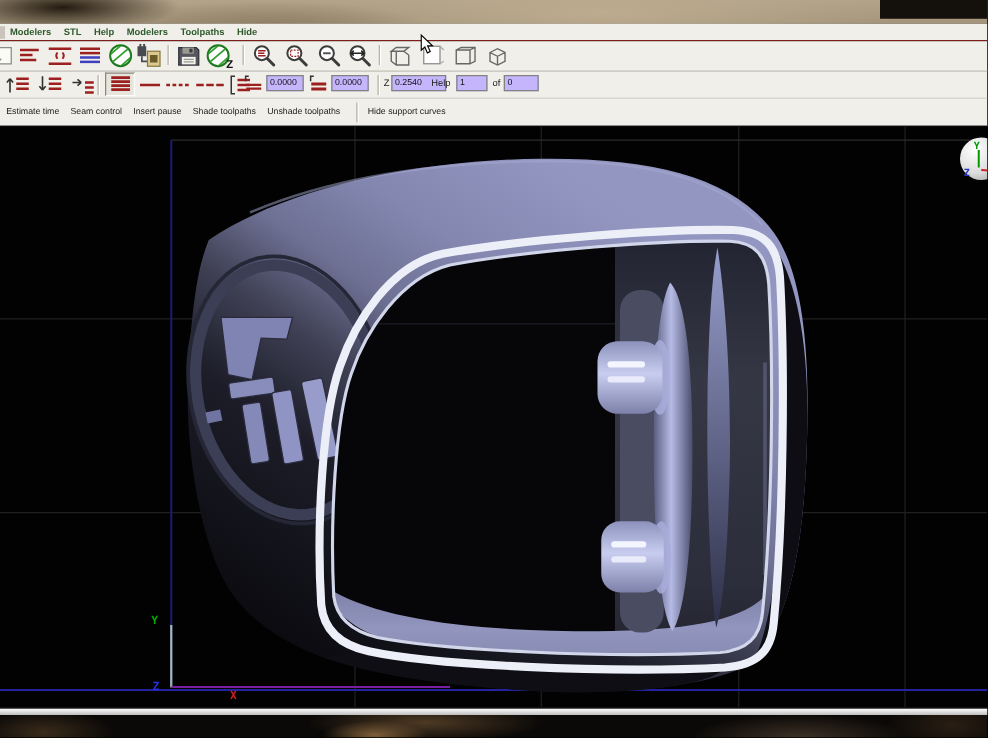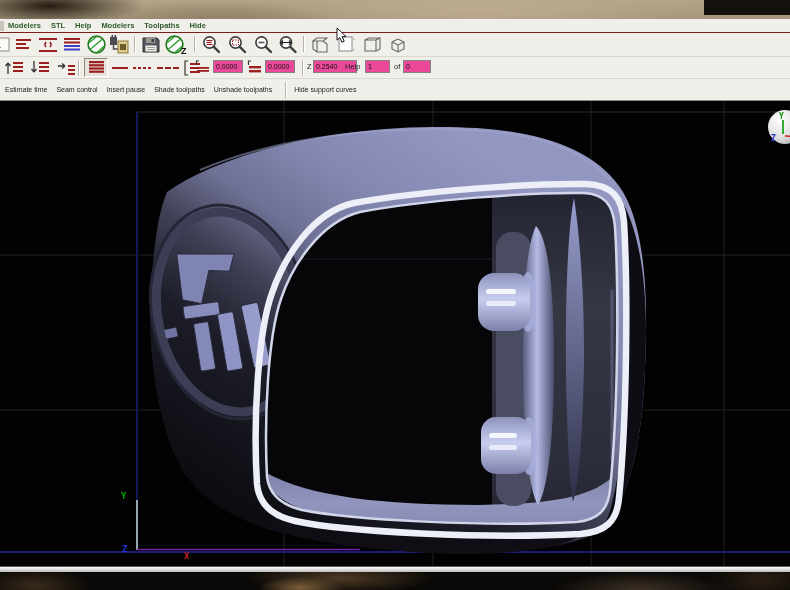--- a/index.html
+++ b/index.html
@@ -51,21 +51,21 @@
 
   .tbtn { position:absolute; top:1px; width:24px; height:21px; display:flex;
     align-items:center; justify-content:center; }
   .toolbar2 .tbtn { height:19px; }
   .tbtn.pressed { border:1px solid; border-color:#8a877f #ffffff #ffffff #8a877f; background:#e7e4dc; }
   .tsep { position:absolute; top:3px; width:1px; height:16px; background:#b6b2a9;
     box-shadow:1px 0 0 #ffffff; }
 
   .field-label { position:absolute; top:5px; font-size:7.5px; color:#222; }
   .tb-input { position:absolute; top:3px; height:13px; border:1px solid #828282;
-    background:#ec4899; font-family:"Liberation Sans",sans-serif; font-size:7px; color:#111;
+    background:#c4b5fd; font-family:"Liberation Sans",sans-serif; font-size:7px; color:#111;
     padding:0 2px; }
 
   .act-btn { font-size:7px; color:#1a1a1a; white-space:nowrap; margin-right:9px; cursor:default; }
   .act-sep { width:1px; height:16px; background:#b6b2a9; box-shadow:1px 0 0 #fff; margin:0 8px 0 4px; }
 
   
   .viewport { position:absolute; left:0; top:101px; width:790px; height:465px; background:#020203; }
   .viewport svg { display:block; }
 
   

